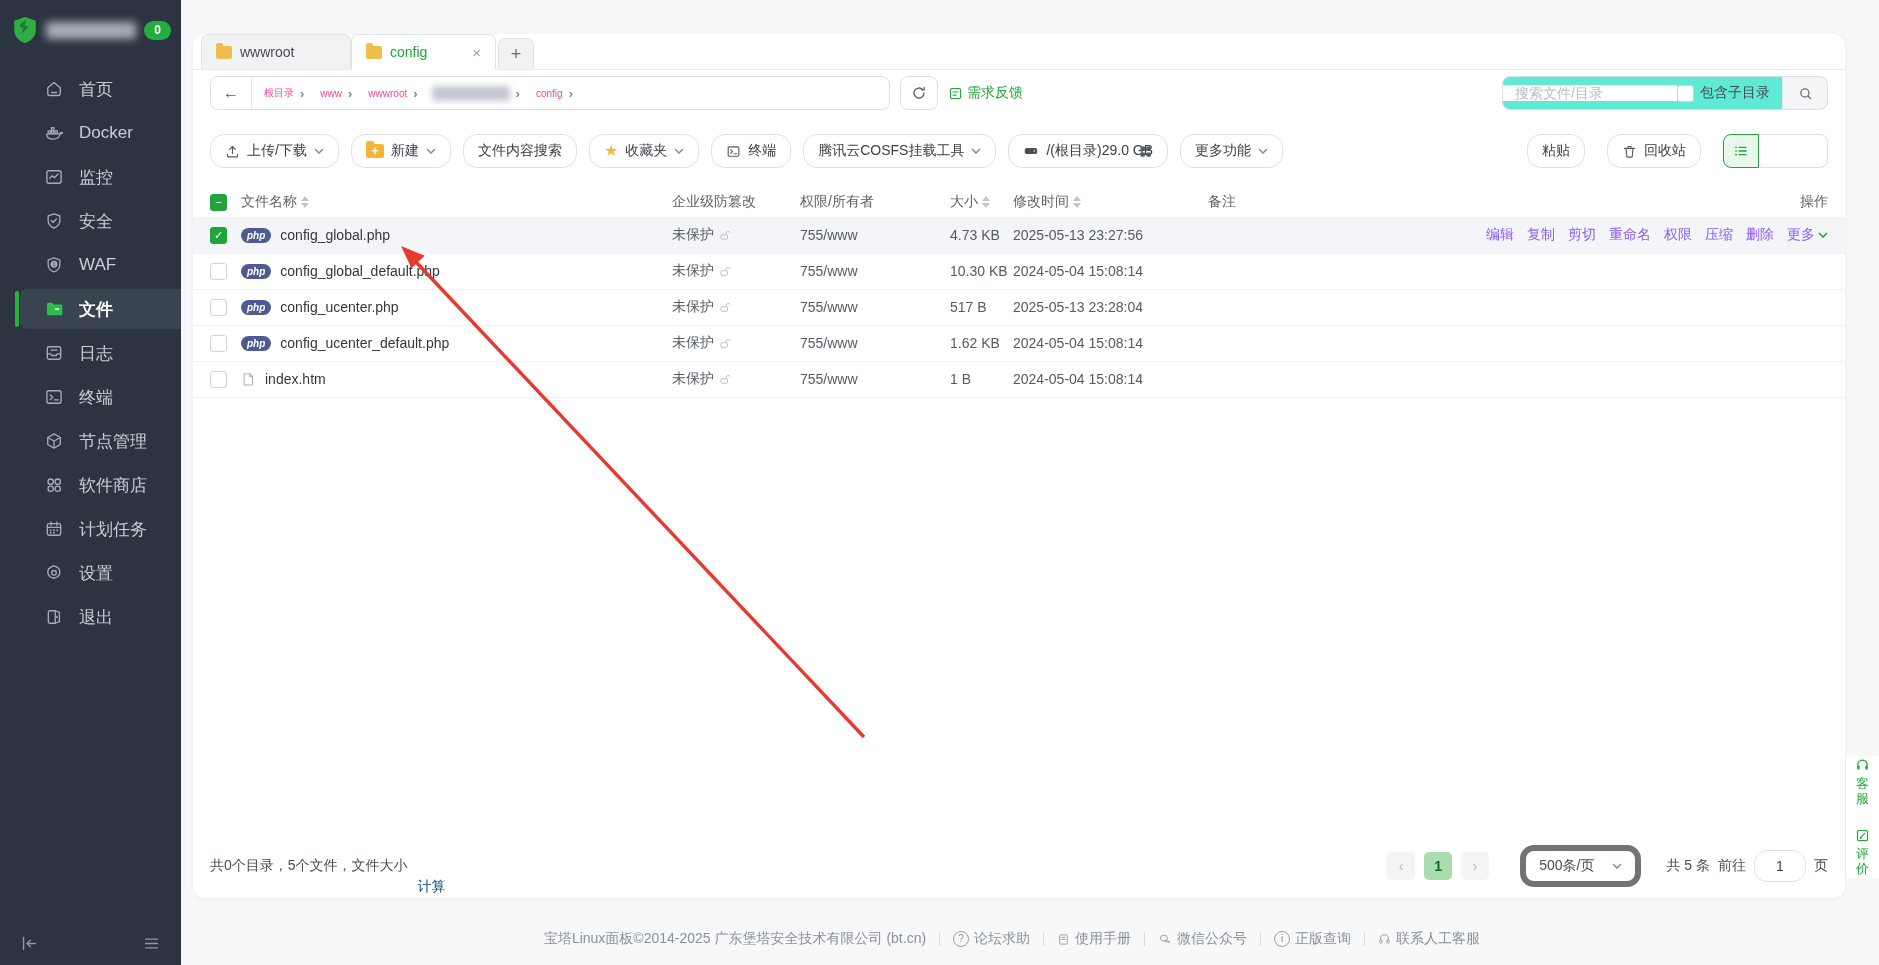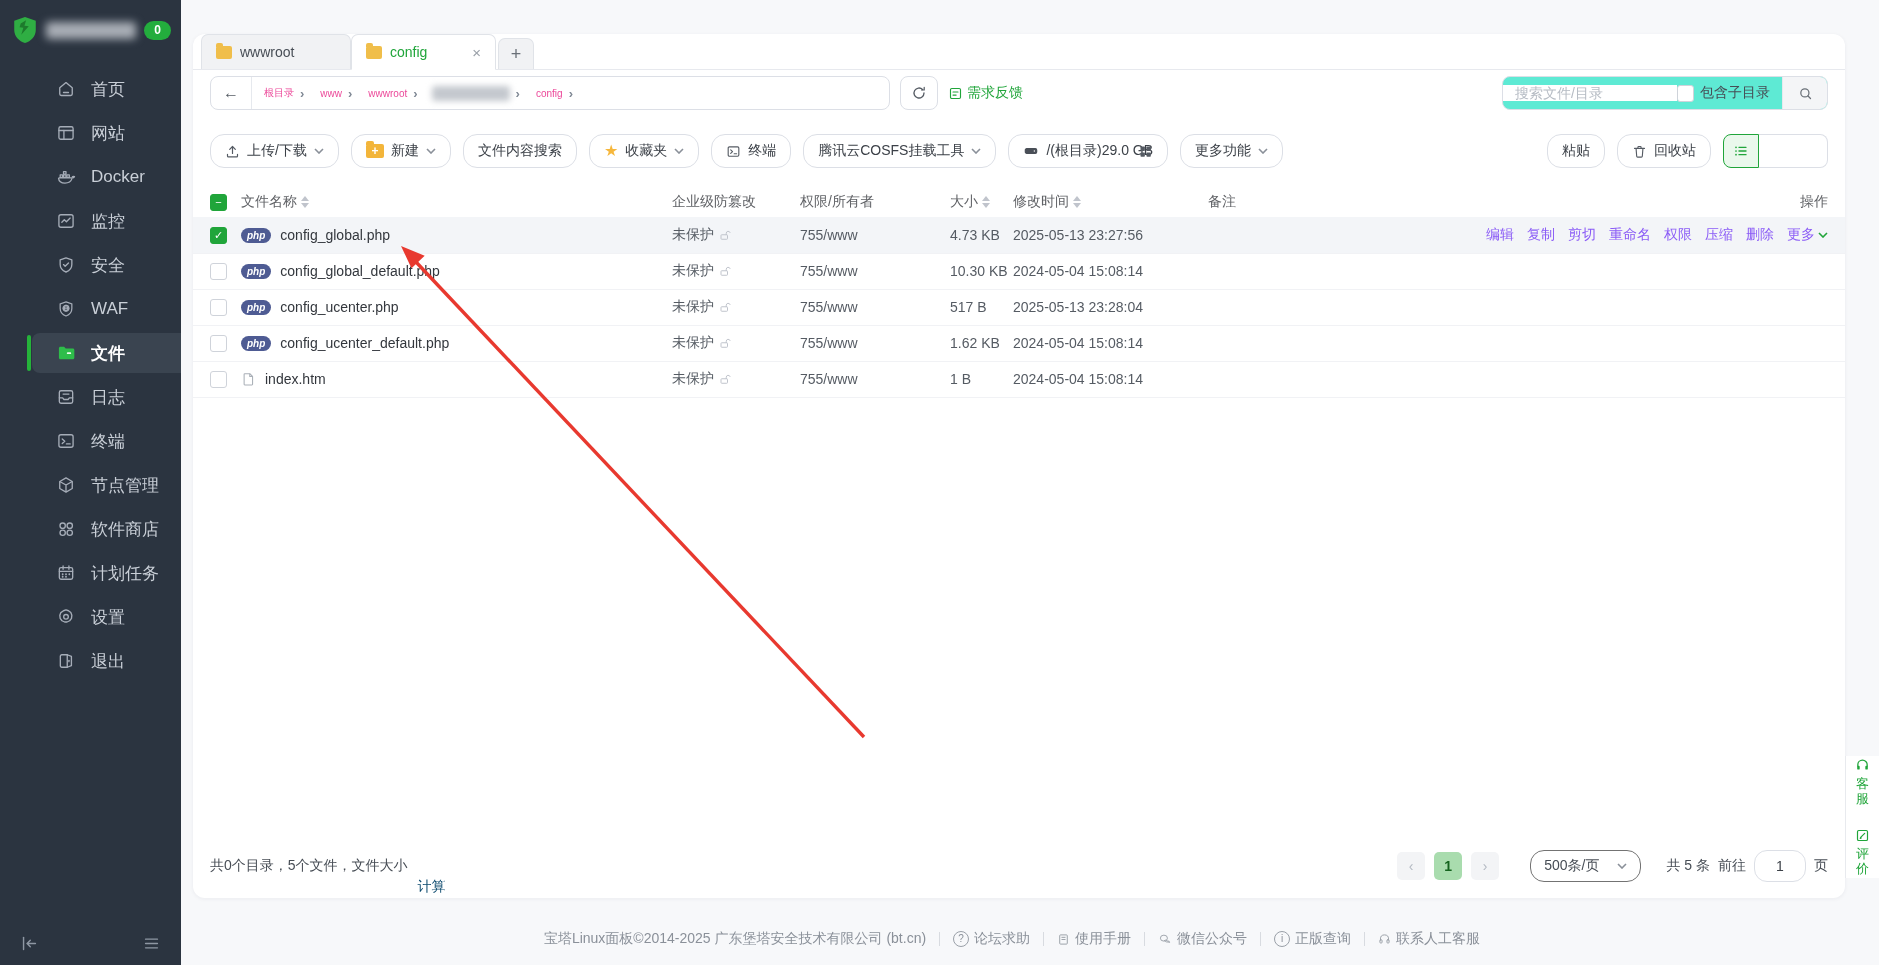--- a/index.html
+++ b/index.html
@@ -6,21 +6,21 @@
   body{width:1879px;height:965px;overflow:hidden;background:#f7f8fa;
        font-family:"Liberation Sans","DejaVu Sans",sans-serif;color:#3c4148;position:relative;}
   .app{width:1879px;height:965px;position:relative;}
 
   
   .sidebar{position:absolute;left:0;top:0;width:181px;height:965px;background:#2b3440;}
   .logo-row{display:flex;align-items:center;gap:8px;padding:16px 10px 0 12px;}
   .logo-blur{width:95px;height:17px;background:#a9aeb6;border-radius:3px;filter:blur(4px);}
   .logo-badge{min-width:19px;height:19px;border-radius:10px;background:#23ad3d;color:#fff;
       font-size:12px;font-weight:bold;display:flex;align-items:center;justify-content:center;padding:0 4px;}
-  .snav{position:absolute;top:67px;left:16px;right:0;}
+  .snav{position:absolute;top:67px;left:4px;right:0;}
   .snav-item{position:relative;height:44px;display:flex;align-items:center;gap:15px;
       padding-left:40px;color:#c9cfd7;font-size:17px;cursor:pointer;}
   .snav-item .icon{color:#a6adb8;display:flex;}
   .snav-item svg{width:20px;height:20px;}
   .snav-item.active{color:#fff;font-weight:bold;}
   .snav-item.active .bgpill{position:absolute;left:16px;right:0;top:2px;bottom:2px;
       background:#3a4450;border-radius:8px 0 0 8px;z-index:0;}
   .snav-item.active .bar{position:absolute;left:11px;top:4px;width:4px;height:36px;border-radius:2px;background:#25b33a;}
   .snav-item>*{position:relative;z-index:1;}
   .sidebar-bottom{position:absolute;bottom:0;left:0;right:0;height:44px;display:flex;
@@ -71,21 +71,21 @@
   .searchbtn{width:44px;height:32px;background:#f4f5f7;border-left:1px solid #e6e9ee;display:flex;
       align-items:center;justify-content:center;color:#6a7078;cursor:pointer;}
 
   
   .toolbar{position:absolute;left:0;top:100px;right:0;height:34px;display:flex;align-items:center;
       padding:0 17px;gap:12px;}
   .tbtn{height:32px;display:inline-flex;align-items:center;gap:7px;padding:0 14px;background:#fff;
       border:1px solid #dcdfe6;border-radius:14px;font-size:14px;color:#3c4148;cursor:pointer;white-space:nowrap;}
   .tbtn svg{flex:none;}
   .caret{width:10px;height:6px;}
-  .right-tools{margin-left:auto;display:flex;align-items:center;gap:12px;}
+  .right-tools{margin-left:auto;display:flex;align-items:center;gap:22px;}
   .viewtoggle{display:flex;}
   .vbtn{width:34px;height:32px;display:flex;align-items:center;justify-content:center;cursor:pointer;}
   .vbtn.list{background:#eaf8ec;border:1px solid #20a53a;border-radius:8px 0 0 8px;color:#20a53a;}
   .vbtn.grid{background:#fff;border:1px solid #dcdfe6;border-left:none;border-radius:0 8px 8px 0;color:#555b63;}
   .newfolder{width:18px;height:14px;background:#f3b53a;border-radius:2px;position:relative;}
   .newfolder:before{content:"";position:absolute;top:-3px;left:0;width:8px;height:4px;background:#f3b53a;border-radius:2px 2px 0 0;}
   .newfolder:after{content:"+";position:absolute;inset:0;color:#fff;font-size:12px;font-weight:bold;
       display:flex;align-items:center;justify-content:center;}
   .star{color:#f6b73c;font-size:16px;line-height:1;}
 
@@ -110,21 +110,21 @@
   .rowops span{cursor:pointer;display:inline-flex;align-items:center;gap:3px;}
 
   
   .card-foot{position:absolute;left:0;right:0;top:815px;height:34px;display:flex;align-items:center;
       padding:0 17px;font-size:14px;color:#474d55;}
   .calc{color:#0c4a6e;margin-left:10px;cursor:pointer;margin-top:42px;}
   .pager{margin-left:auto;display:flex;align-items:center;gap:9px;}
   .pbox{width:28px;height:28px;border-radius:5px;background:#f3f4f6;color:#b3b9c2;display:flex;
       align-items:center;justify-content:center;font-size:14px;cursor:pointer;}
   .pbox.cur{background:#a9dcae;color:#15641f;font-weight:bold;}
-  .psel{height:30px;border:1px solid #737373;border-radius:14px;display:flex;align-items:center;gap:18px;
+  .psel{height:30px;border:6px solid #737373;border-radius:14px;display:flex;align-items:center;gap:18px;
       padding:0 13px;color:#474d55;cursor:pointer;margin-left:22px;}
   .ptotal{margin-left:16px;display:flex;align-items:center;gap:8px;}
   .pgoto{width:46px;height:28px;border:1px solid #dcdfe6;border-radius:13px;text-align:center;
       font-size:14px;color:#3c4148;outline:none;font-family:inherit;}
 
   
   .page-footer{position:absolute;left:0;right:36px;top:924px;height:30px;display:flex;align-items:center;
       justify-content:center;gap:0;color:#8a9099;font-size:14px;}
   .pf-item{display:flex;align-items:center;gap:5px;padding:0 13px;cursor:pointer;}
   .pf-item.copy{cursor:default;}
@@ -160,30 +160,20 @@
 
     <nav class="snav">
       <div class="snav-item">
         <span class="icon">
             <svg viewBox="0 0 24 24" fill="none" stroke="currentColor" stroke-width="1.6" stroke-linecap="round" stroke-linejoin="round">
               <path d="M4.5 10.5 L12 4.3 L19.5 10.5 V18 a1.8 1.8 0 0 1 -1.8 1.8 H6.3 A1.8 1.8 0 0 1 4.5 18 Z"></path>
               <path d="M9 16.2 h6"></path>
             </svg>
           </span>
         <span>首页</span>
-      </div>
-      <div class="snav-item">
-        <span class="icon">
-            <svg viewBox="0 0 24 24" fill="none" stroke="currentColor" stroke-width="1.6" stroke-linecap="round">
-              <rect x="3.5" y="4.5" width="17" height="15" rx="2"></rect>
-              <path d="M3.5 9 h17"></path>
-              <path d="M9.5 9 v10.5"></path>
-            </svg>
-          </span>
-        <span>网站</span>
       </div>
       <div class="snav-item">
         <span class="icon">
             <svg viewBox="0 0 24 24" fill="none" stroke="currentColor" stroke-width="1.5" stroke-linejoin="round">
               <rect x="5" y="9.5" width="3" height="3"></rect>
               <rect x="9" y="9.5" width="3" height="3"></rect>
               <rect x="9" y="5.5" width="3" height="3"></rect>
               <rect x="13" y="9.5" width="3" height="3"></rect>
               <path d="M3 13 h16.5 c1.3 0 2.3-.6 2.7-1.4 -1-.5-2.2-.4-3 .2 M3 13 c.3 3.8 3.3 6.3 7.8 6.3 4.2 0 7.3-2.2 8.4-5.4"></path>
             </svg>

